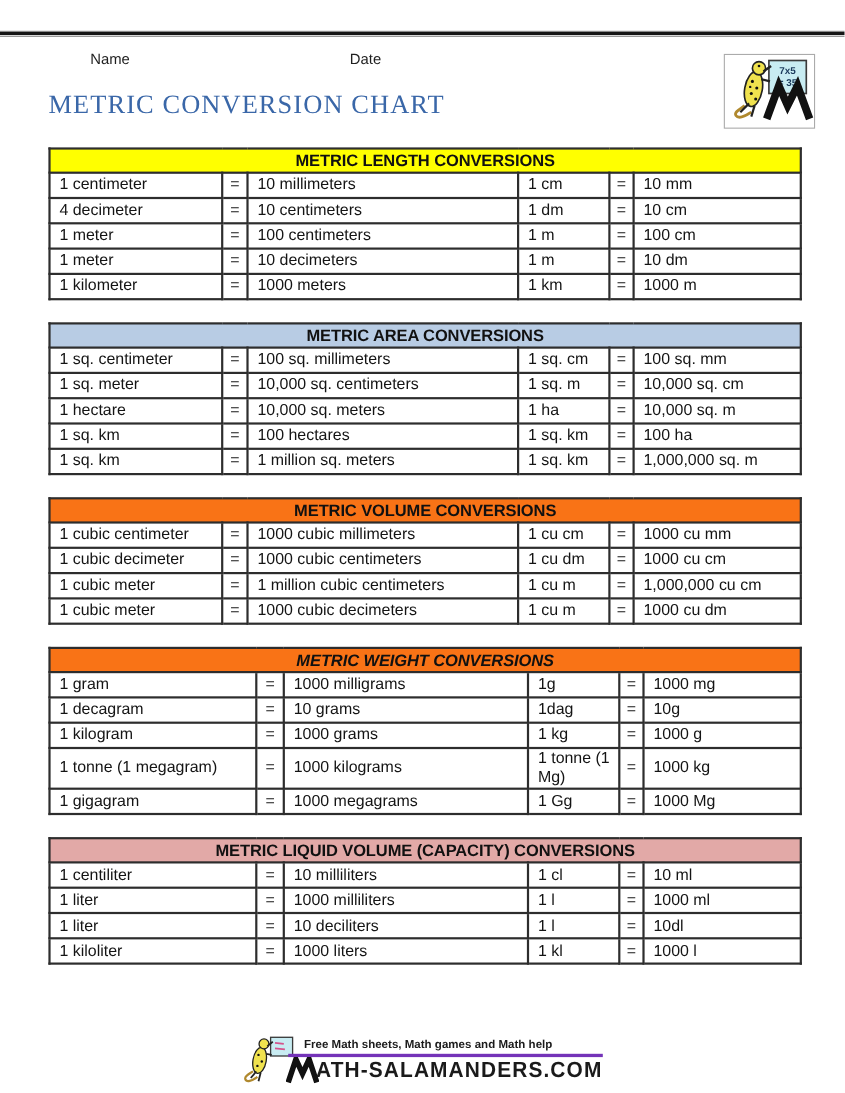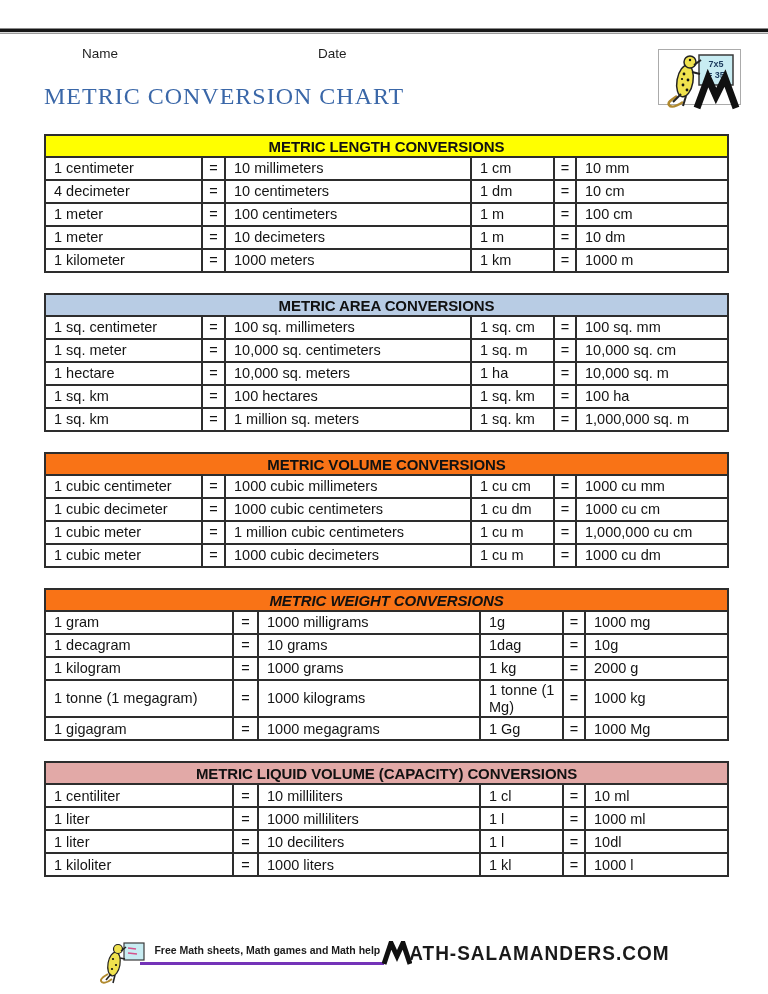--- a/index.html
+++ b/index.html
@@ -10,37 +10,37 @@
     background:linear-gradient(#8a8a8a 0 1px,#161616 1px 4px,#d8d8d8 4px 5px,#9a9a9a 5px 6px,#ffffff 6px 7px);}
 
   .field-label{position:absolute;top:46px;font-size:13.5px;color:#1f1f1f;}
   .name-label{left:46px;margin-left:36px;}
   .date-label{left:318px;}
 
   .page-title{position:absolute;top:83px;left:44px;
     font-family:"Liberation Serif","DejaVu Serif",serif;
     font-size:24px;letter-spacing:1px;color:#3A67A8;font-weight:normal;}
 
-  .corner-logo{position:absolute;top:49px;left:658px;width:83px;height:56px;
+  .corner-logo{position:absolute;top:49px;left:658px;width:83px;height:68px;
     background:#ffffff;border:1px solid #ababab;box-sizing:border-box;}
 
   .tables{position:absolute;top:134px;left:44px;width:765px;}
   .table-section{margin-bottom:20px;}
   table.conv{border-collapse:collapse;table-layout:fixed;width:683px;}
   table.conv th{border:2px solid #2d2d2d;height:20px;padding:0;
     font-size:15px;font-weight:bold;text-align:center;letter-spacing:-0.1px;color:#111;}
   table.conv td{border:2px solid #2d2d2d;height:19px;padding:1px 2px 1px 8px;
     font-size:14.5px;line-height:1.15;vertical-align:middle;color:#141414;
     overflow:hidden;}
   table.conv td.eq{text-align:center;padding:1px 0;}
 
   .footer{position:absolute;top:941px;left:0;width:768px;display:flex;
     justify-content:center;align-items:flex-start;}
   .footer-icon{width:50px;height:47px;margin-right:-8px;}
-  .footer-textcol{display:flex;flex-direction:row;}
+  .footer-textcol{display:flex;flex-direction:column;}
   .footer-tagline{font-size:10.5px;font-weight:bold;color:#1b1b1b;
     padding:3px 4px 2px 14px;border-bottom:3px solid #7433B8;letter-spacing:0px;}
   .footer-site{display:flex;align-items:flex-end;margin-top:0px;}
   .footer-m{width:30px;height:24px;margin-left:-2px;}
   .footer-site-text{font-size:19px;font-weight:bold;letter-spacing:1px;color:#1a1a1a;
     transform:scaleY(1.05);transform-origin:bottom left;margin-left:-3px;}
 </style>
 </head>
 <body>
 
@@ -281,21 +281,21 @@
               <td class="val">1dag</td>
               <td class="eq">=</td>
               <td class="val">10g</td>
             </tr>
             <tr>
               <td class="val">1 kilogram</td>
               <td class="eq">=</td>
               <td class="val">1000 grams</td>
               <td class="val">1 kg</td>
               <td class="eq">=</td>
-              <td class="val">2000 g</td>
+              <td class="val">1000 g</td>
             </tr>
             <tr>
               <td class="val">1 tonne (1 megagram)</td>
               <td class="eq">=</td>
               <td class="val">1000 kilograms</td>
               <td class="val">1 tonne (1 Mg)</td>
               <td class="eq">=</td>
               <td class="val">1000 kg</td>
             </tr>
             <tr>

